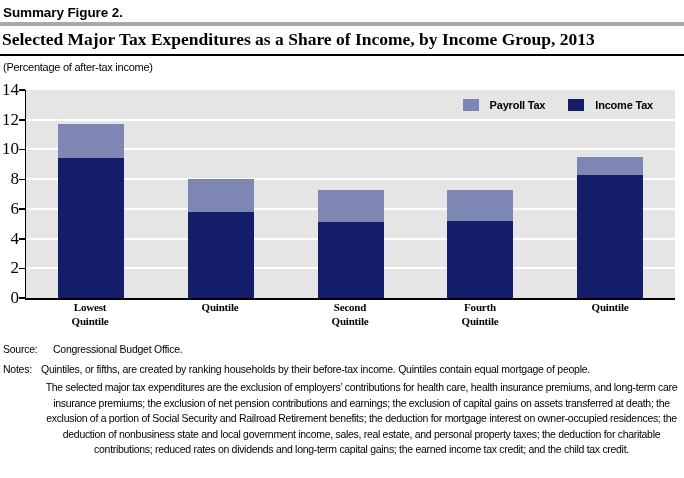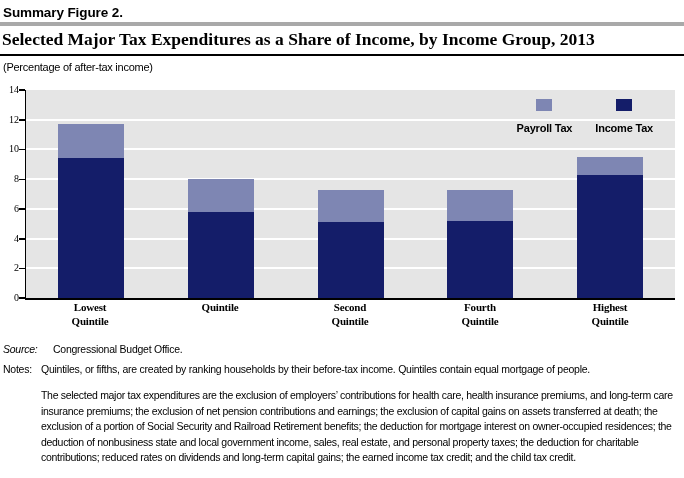--- a/index.html
+++ b/index.html
@@ -8,43 +8,43 @@
     font-family:"Liberation Sans",sans-serif;color:#000;
   }
   
   .fig-label{position:absolute;left:3px;top:5px;font-size:13.5px;font-weight:bold;letter-spacing:-0.1px;}
   .rule-gray{position:absolute;left:0;top:22px;width:684px;height:4px;background:#a9a9a9;}
   .fig-title{position:absolute;left:2px;top:29px;width:682px;font-family:"Liberation Serif",serif;font-size:17.5px;font-weight:bold;white-space:nowrap;}
   .rule-black{position:absolute;left:0;top:54px;width:684px;height:1.6px;background:#000;}
   .unit-label{position:absolute;left:3px;top:61px;font-size:11px;letter-spacing:-0.25px;}
   
   .y-axis{position:absolute;left:0;top:90px;width:19px;height:208px;}
-  .ytick-label{position:absolute;right:0;width:19px;text-align:right;font-family:"Liberation Serif",serif;font-size:10px;line-height:13px;}
+  .ytick-label{position:absolute;right:0;width:19px;text-align:right;font-family:"Liberation Serif",serif;font-size:17px;line-height:13px;}
   .plot{
     position:absolute;left:25px;top:90px;width:650px;height:210px;box-sizing:border-box;
     background:#e5e5e5;border-left:1.6px solid #000;border-bottom:2px solid #000;
   }
   .gridline{position:absolute;left:0;right:0;height:2px;background:#fff;}
   .ytick-mark{position:absolute;left:-7px;width:5.5px;height:1.6px;background:#000;}
   .bar-group{position:absolute;bottom:0;width:66px;height:100%;display:flex;flex-direction:column-reverse;}
   .bar-seg{width:100%;}
   .legend{position:absolute;top:9px;right:22px;display:flex;gap:23px;align-items:center;}
-  .legend-item{display:flex;align-items:center;gap:11px;flex-direction:column;}
+  .legend-item{display:flex;align-items:center;gap:11px;}
   .legend-swatch{display:inline-block;width:16px;height:12px;}
   .legend-label{font-size:11px;font-weight:bold;letter-spacing:-0.2px;white-space:nowrap;}
   .x-labels{position:absolute;left:25px;top:301px;width:650px;height:30px;}
   .x-label{position:absolute;width:120px;text-align:center;font-size:11px;font-weight:bold;line-height:13.5px;letter-spacing:-0.2px;font-family:Liberation Serif, serif;}
   
   .note-row{position:absolute;left:3px;width:678px;font-size:10.5px;letter-spacing:-0.25px;white-space:nowrap;}
   .source-row{top:343px;}
   .notes-row{top:363px;}
   .note-label{display:inline-block;}
-  .source-row .note-label{width:50px;font-style:italic;}
+  .source-row .note-label{width:50px;}
   .notes-row .note-label{width:38px;}
-  .notes-para{position:absolute;left:41px;top:380px;width:641px;font-size:10.5px;letter-spacing:-0.3px;line-height:15.6px;text-align:left;margin-top:8px;}
+  .notes-para{position:absolute;left:41px;top:380px;width:641px;font-size:10.5px;letter-spacing:-0.3px;line-height:15.6px;text-align:center;}
 </style>
 </head>
 <body>
 
 <div class="page">
   <div class="fig-label">Summary Figure 2.</div>
   <div class="rule-gray"></div>
   <div class="fig-title">Selected Major Tax Expenditures as a Share of Income, by Income Group, 2013</div>
   <div class="rule-black"></div>
   <div class="unit-label">(Percentage of after-tax income)</div>
@@ -115,21 +115,20 @@
       </div>
       <div class="x-label" style="left: calc(50% - 60px);">
         <div>Second</div>
         <div>Quintile</div>
       </div>
       <div class="x-label" style="left: calc(70% - 60px);">
         <div>Fourth</div>
         <div>Quintile</div>
       </div>
       <div class="x-label" style="left: calc(90% - 60px);">
-        <div>Highest</div>
         <div>Quintile</div>
       </div>
     </div>
 
   <div class="note-row source-row">
     <span class="note-label">Source:</span><span class="note-text">Congressional Budget Office.</span>
   </div>
   <div class="note-row notes-row">
     <span class="note-label">Notes:</span><span class="note-text">Quintiles, or fifths, are created by ranking households by their before-tax income. Quintiles contain equal mortgage of people.</span>
   </div>

